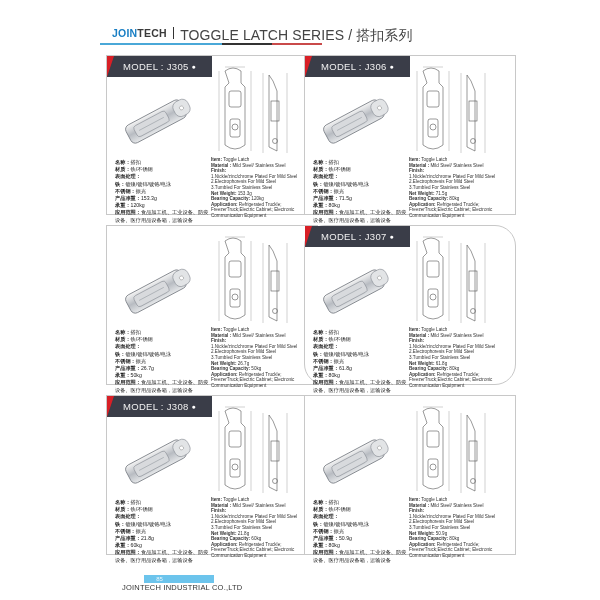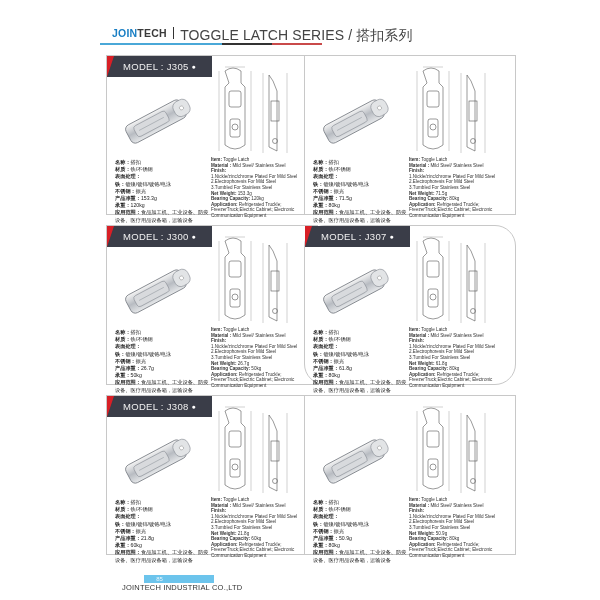--- a/index.html
+++ b/index.html
@@ -107,20 +107,25 @@
       <div><b>Finish:</b></div>
       <div>1.Nickle/zinc/chrome Plated For Mild Steel</div>
       <div>2.Electrophoresis For Mild Steel</div>
       <div>3.Tumbled For Stainless Steel</div>
       <div><b>Net Weight: </b><span>153.3g</span></div>
       <div><b>Bearing Capacity: </b><span>120kg</span></div>
       <div><b>Application: </b><span>Refrigerated Truckle; FreezerTruck;Electric Cabinet; Electronic Communication Equipment</span></div>
     </div>
   </div>
     <div class="panel" style="left: 304px; top: 55px;">
+    <div class="model-bar">
+      <div class="red"></div>
+      <span class="label">MODEL : J306</span>
+      <span class="dot">●</span>
+    </div>
     <div class="product">
       <svg width="80" height="70" viewBox="0 0 80 70">
         <defs>
           <linearGradient id="g1" x1="0" y1="0" x2="0" y2="1">
             <stop offset="0" stop-color="#f4f4f4"></stop>
             <stop offset="0.5" stop-color="#b8bcc2"></stop>
             <stop offset="1" stop-color="#e6e8ea"></stop>
           </linearGradient>
         </defs>
         <g transform="rotate(-28 40 35)">
@@ -164,25 +169,20 @@
       <div><b>Finish:</b></div>
       <div>1.Nickle/zinc/chrome Plated For Mild Steel</div>
       <div>2.Electrophoresis For Mild Steel</div>
       <div>3.Tumbled For Stainless Steel</div>
       <div><b>Net Weight: </b><span>71.5g</span></div>
       <div><b>Bearing Capacity: </b><span>80kg</span></div>
       <div><b>Application: </b><span>Refrigerated Truckle; FreezerTruck;Electric Cabinet; Electronic Communication Equipment</span></div>
     </div>
   </div>
     <div class="panel" style="left: 106px; top: 225px;">
-    <div class="model-bar">
-      <div class="red"></div>
-      <span class="label">MODEL : J300</span>
-      <span class="dot">●</span>
-    </div>
     <div class="product">
       <svg width="80" height="70" viewBox="0 0 80 70">
         <defs>
           <linearGradient id="g2" x1="0" y1="0" x2="0" y2="1">
             <stop offset="0" stop-color="#f4f4f4"></stop>
             <stop offset="0.5" stop-color="#b8bcc2"></stop>
             <stop offset="1" stop-color="#e6e8ea"></stop>
           </linearGradient>
         </defs>
         <g transform="rotate(-28 40 35)">

